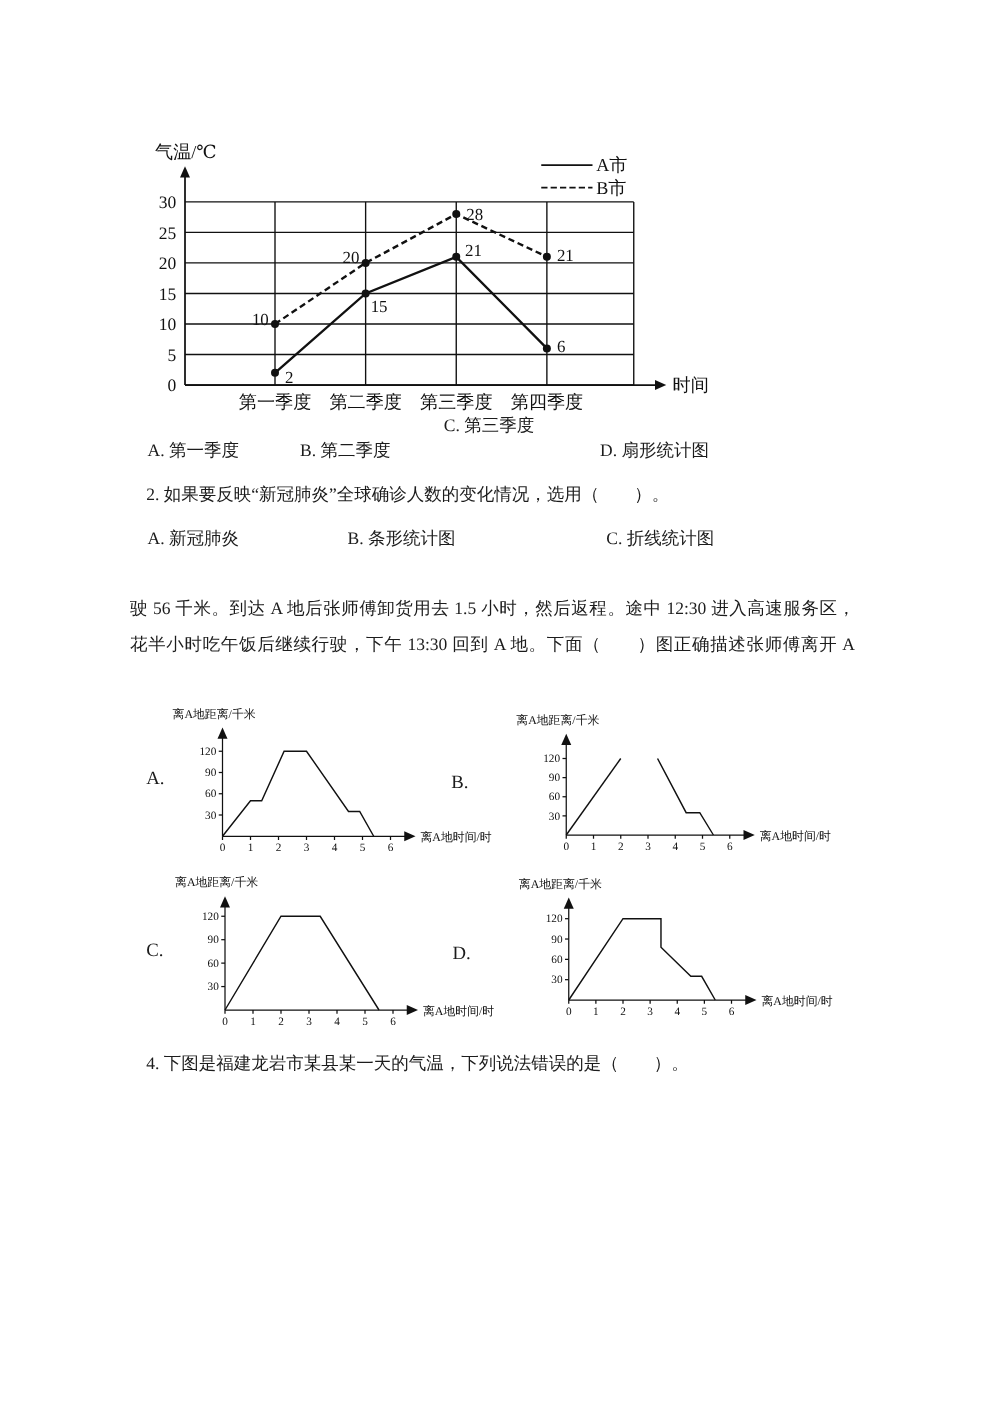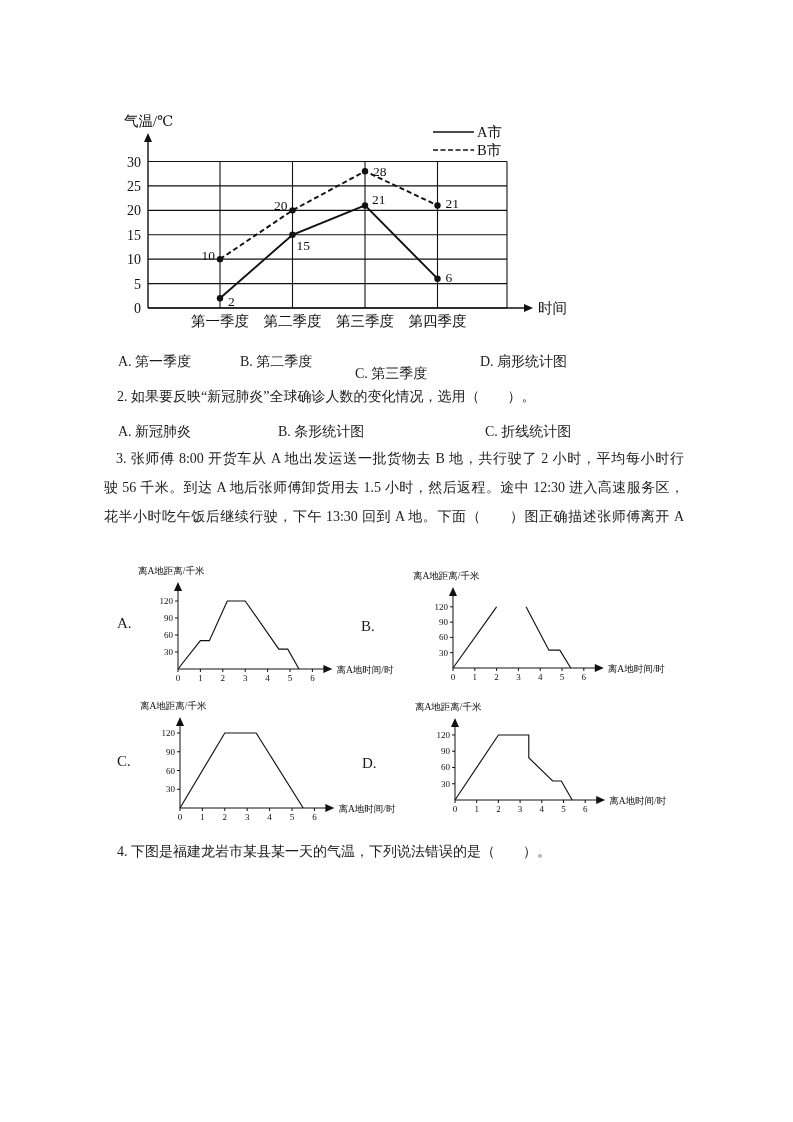--- a/index.html
+++ b/index.html
@@ -82,29 +82,28 @@
       <circle cx="184.5" cy="100.334" r="3.2" fill="#111"></circle>
       <text x="179.5" y="100.334" class="ptlabel" text-anchor="end">20</text>
       <circle cx="257" cy="61.26759999999999" r="3.2" fill="#111"></circle>
       <text x="265" y="66.26759999999999" class="ptlabel" text-anchor="start">28</text>
       <circle cx="329.5" cy="95.4507" r="3.2" fill="#111"></circle>
       <text x="337.5" y="98.4507" class="ptlabel" text-anchor="start">21</text>
     </svg>
 
   <span class="abs txt" style="left:118px;top:352px;">A. 第一季度</span>
   <span class="abs txt" style="left:240px;top:352px;">B. 第二季度</span>
-  <span class="abs txt" style="left:355px;top:364px;">C. 第三季度</span>
+  <span class="abs txt" style="left:355px;top:332px;">C. 第三季度</span>
   <span class="abs txt" style="left:480px;top:352px;">D. 扇形统计图</span>
 
   <div class="abs txt" style="left:117px;top:387px;">2. 如果要反映“新冠肺炎”全球确诊人数的变化情况，选用（　　）。</div>
   <span class="abs txt" style="left:118px;top:422px;">A. 新冠肺炎</span>
   <span class="abs txt" style="left:278px;top:422px;">B. 条形统计图</span>
   <span class="abs txt" style="left:437px;top:422px;margin-left:48px;">C. 折线统计图</span>
 
-  <div class="abs txt just" style="left:116px;top:449px;width:568px;">3. 张师傅 8:00 开货车从 A 地出发运送一批货物去 B 地，共行驶了 2 小时，平均每小时行</div>
   <div class="abs txt just" style="left:104px;top:478px;width:580px;">驶 56 千米。到达 A 地后张师傅卸货用去 1.5 小时，然后返程。途中 12:30 进入高速服务区，</div>
   <div class="abs txt just" style="left:104px;top:507px;width:580px;font-family:Liberation Serif, serif;">花半小时吃午饭后继续行驶，下午 13:30 回到 A 地。下面（　　）图正确描述张师傅离开 A</div>
 
   <span class="abs opt-letter" style="left:117px;top:615px;">A.</span>
   <svg class="abs" style="left:136px;top:562px;" width="290" height="132">
       <line x1="42" y1="107" x2="42" y2="25" class="axis-sm"></line>
       <polygon points="38,29 42,20 46,29" fill="#111"></polygon>
       <line x1="42" y1="107" x2="190.39999999999998" y2="107" class="axis-sm"></line>
       <polygon points="187.39999999999998,103 196.39999999999998,107 187.39999999999998,111" fill="#111"></polygon>
       <text x="2" y="12" class="lbl-sm">离A地距离/千米</text>

